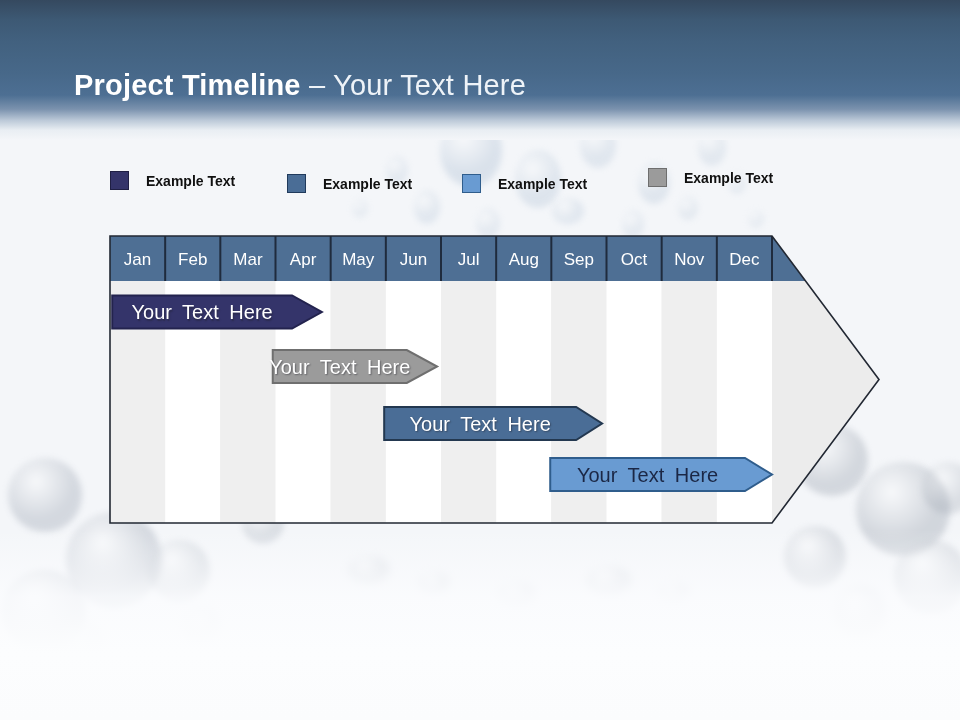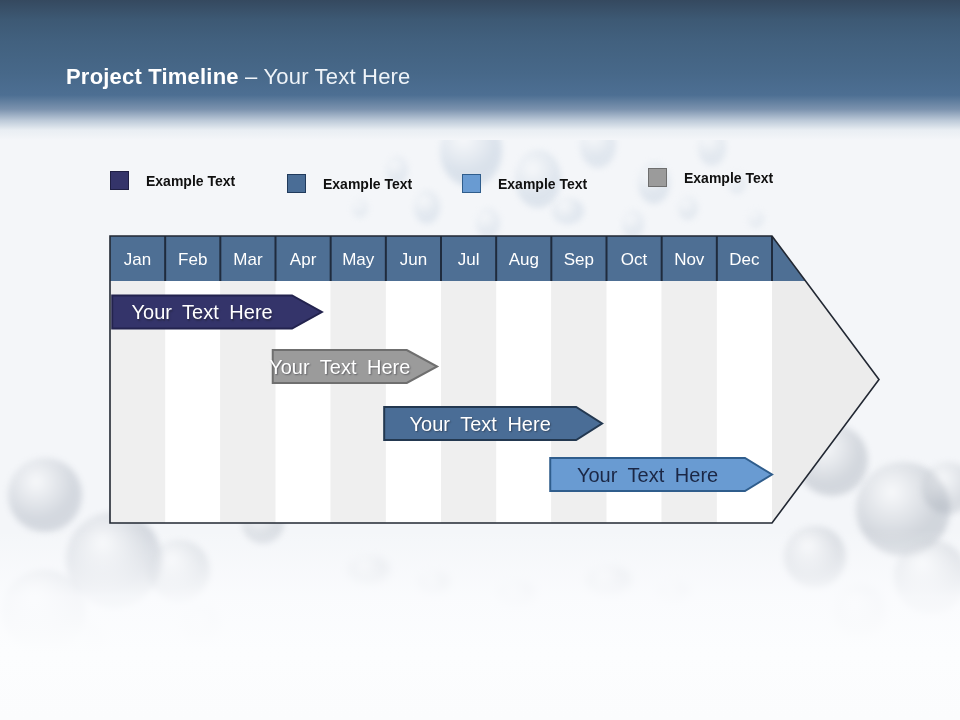--- a/index.html
+++ b/index.html
@@ -14,22 +14,22 @@
     pointer-events:none;
   }
   
   .title-band{
     position:absolute;left:0;top:0;width:960px;height:140px;
     background:linear-gradient(180deg,
       #35495f 0%, #3d5974 14%, #42617f 30%, #476889 52%,
       #4d6f93 68%, #7b92ae 78%, #bcc9d8 86%, #e9eef3 93%, #f4f6f9 100%);
   }
   .slide-title{
-    position:absolute;left:66px;top:58px;margin:0;
-    font-size:22px;line-height:38px;color:#ffffff;
+    position:absolute;left:66px;top:58px;margin:8px;
+    font-size:29px;line-height:38px;color:#ffffff;
     font-weight:400;letter-spacing:0.2px;white-space:nowrap;
   }
   .slide-title .t-bold{font-weight:700;}
   .slide-title .t-reg{color:#eef3f8;}
   
   .legend-item{
     position:absolute;display:flex;align-items:center;height:21px;
   }
   .legend-swatch{
     width:19px;height:19px;flex:0 0 19px;box-sizing:border-box;

